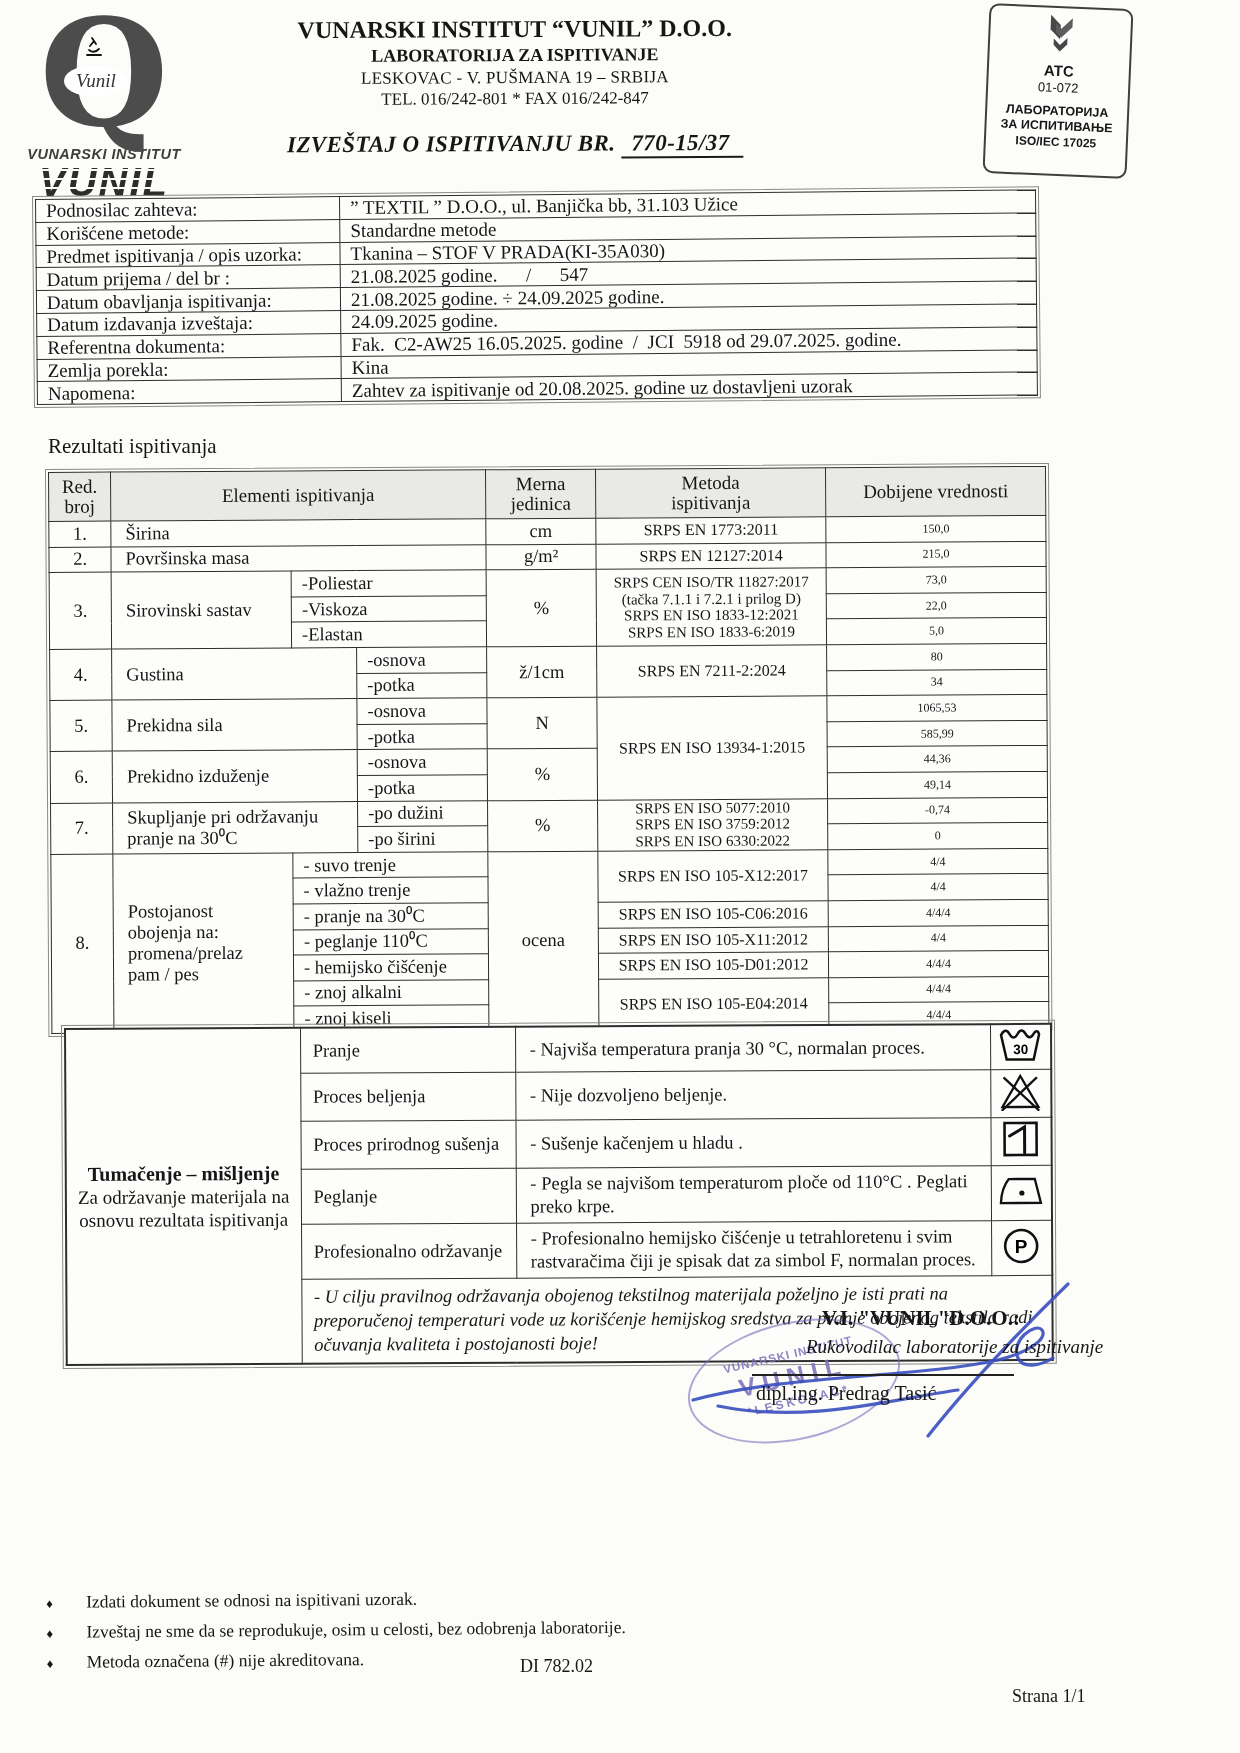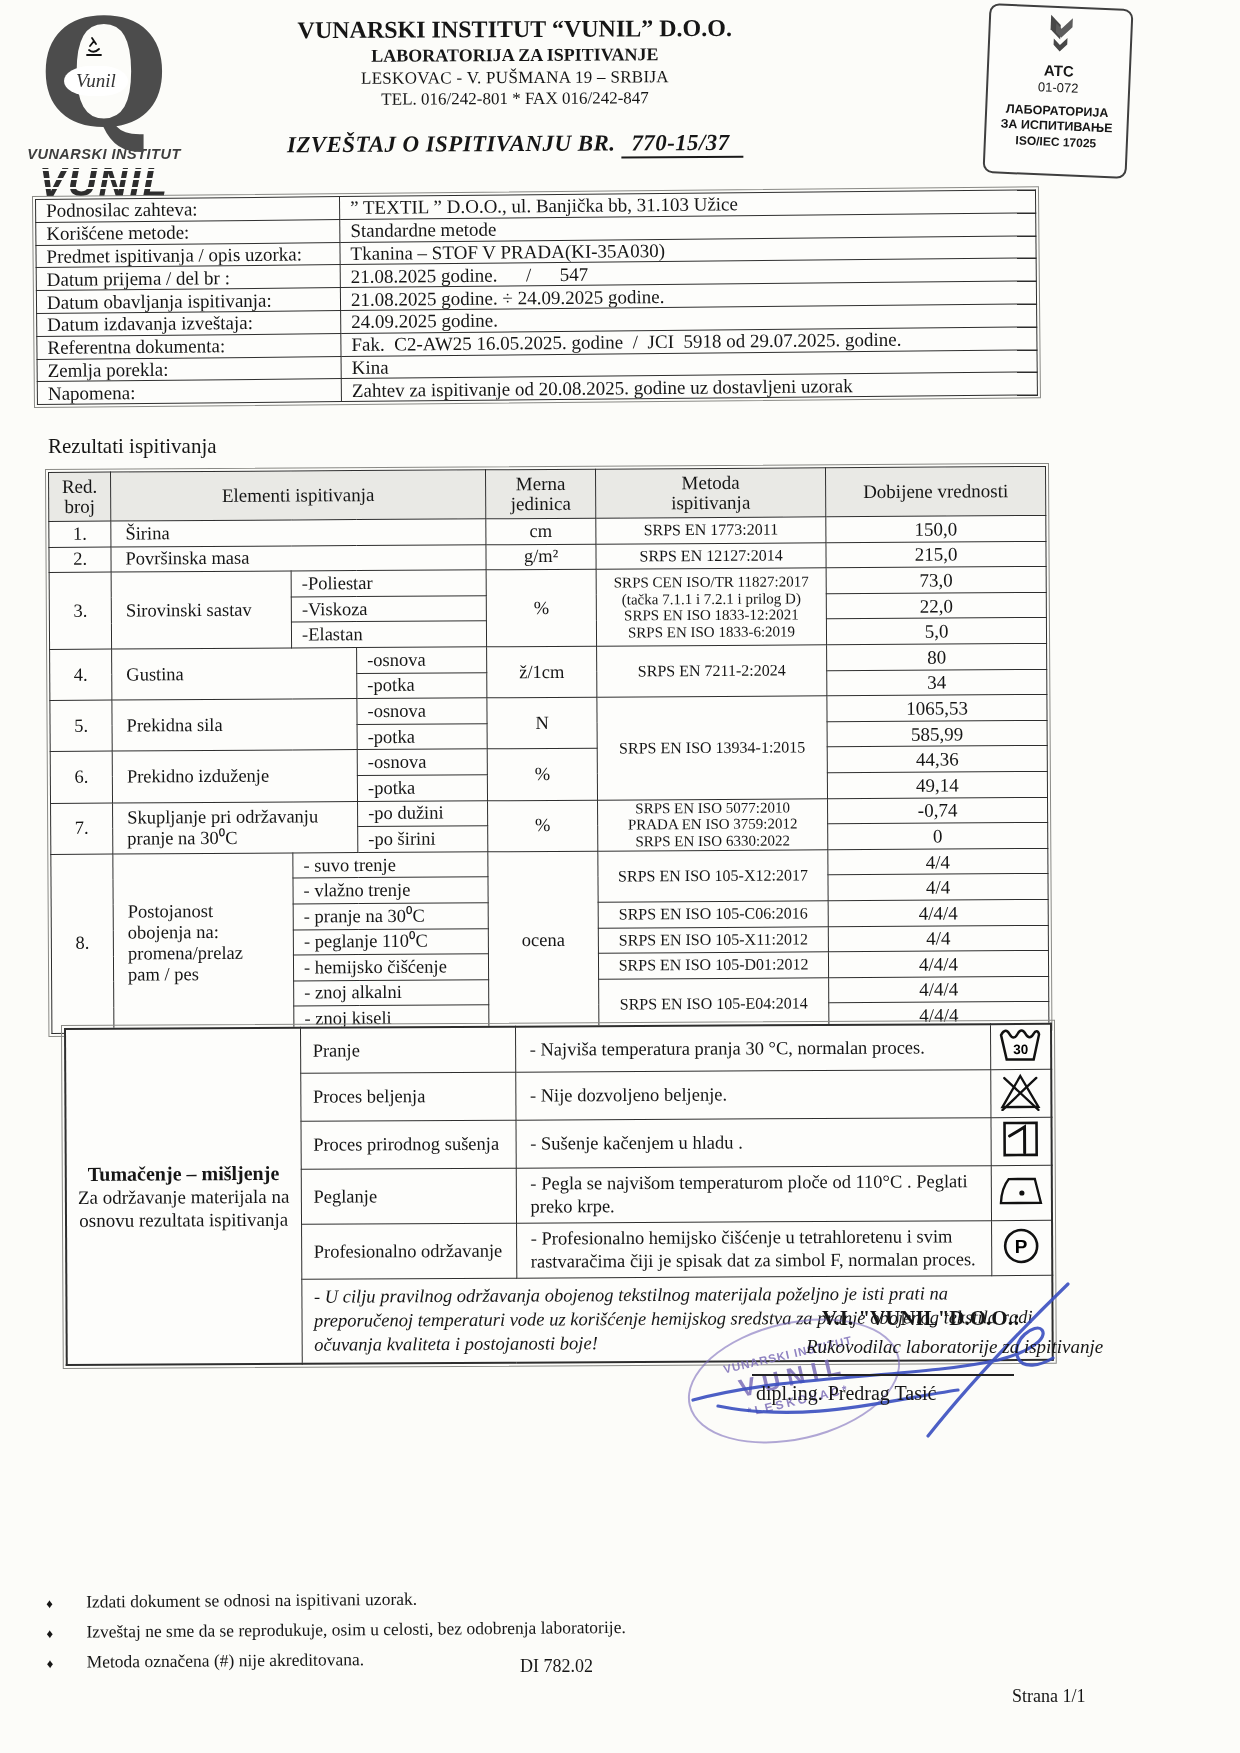--- a/index.html
+++ b/index.html
@@ -48,21 +48,21 @@
   .info-table td.val{white-space:pre-wrap;}
   
   .results-title{left:48px;top:434px;font-size:21px;}
   .results-table{left:48px;top:472px;width:997px;transform:rotate(-0.35deg);transform-origin:left top;}
   .results-table th{background:#e9e9e5;font-size:19px;line-height:20px;height:46px;}
   .results-table td{height:24.6px;font-size:18.5px;line-height:21px;text-align:center;padding:0 4px;}
   .results-table td.el{text-align:left;padding-left:14px;}
   .results-table td.sub{text-align:left;padding-left:10px;}
   .results-table td.met{font-size:16px;line-height:18px;}
   .results-table td.met-sm{font-size:15px;line-height:16.5px;}
-  .results-table td.val{font-size:19px;}
+  .results-table td.val{font-size:12px;}
   .results-table td.el2{line-height:21px;}
   
   .care-table{left:64px;top:1028px;width:986px;transform:rotate(-0.3deg);transform-origin:left top;border:2px solid #2e2e2e;}
   .care-table td{font-size:18.5px;}
   .care-head{text-align:center;vertical-align:middle;padding:0 10px;}
   .care-head .t1{font-weight:bold;font-size:20px;}
   .care-head .t2{font-size:19px;line-height:23px;}
   .care-proc{padding-left:12px;}
   .care-desc{padding:4px 8px 4px 14px;line-height:23px;}
   .care-sym{text-align:center;vertical-align:middle;}
@@ -273,21 +273,21 @@
     <td class="val">49,14</td>
   </tr>
   <tr>
     <td rowspan="2">7.</td>
     <td rowspan="2" colspan="2" class="el el2 pre">Skupljanje pri održavanju
 pranje na 30⁰C</td>
     <td class="sub">-po dužini</td>
     <td rowspan="2">%</td>
     <td rowspan="2" class="met-sm">
       <div>SRPS EN ISO 5077:2010</div>
-      <div>PRADA EN ISO 3759:2012</div>
+      <div>SRPS EN ISO 3759:2012</div>
       <div>SRPS EN ISO 6330:2022</div>
     </td>
     <td class="val">-0,74</td>
   </tr>
   <tr>
     <td class="sub">-po širini</td>
     <td class="val">0</td>
   </tr>
   <tr>
     <td rowspan="7">8.</td>

